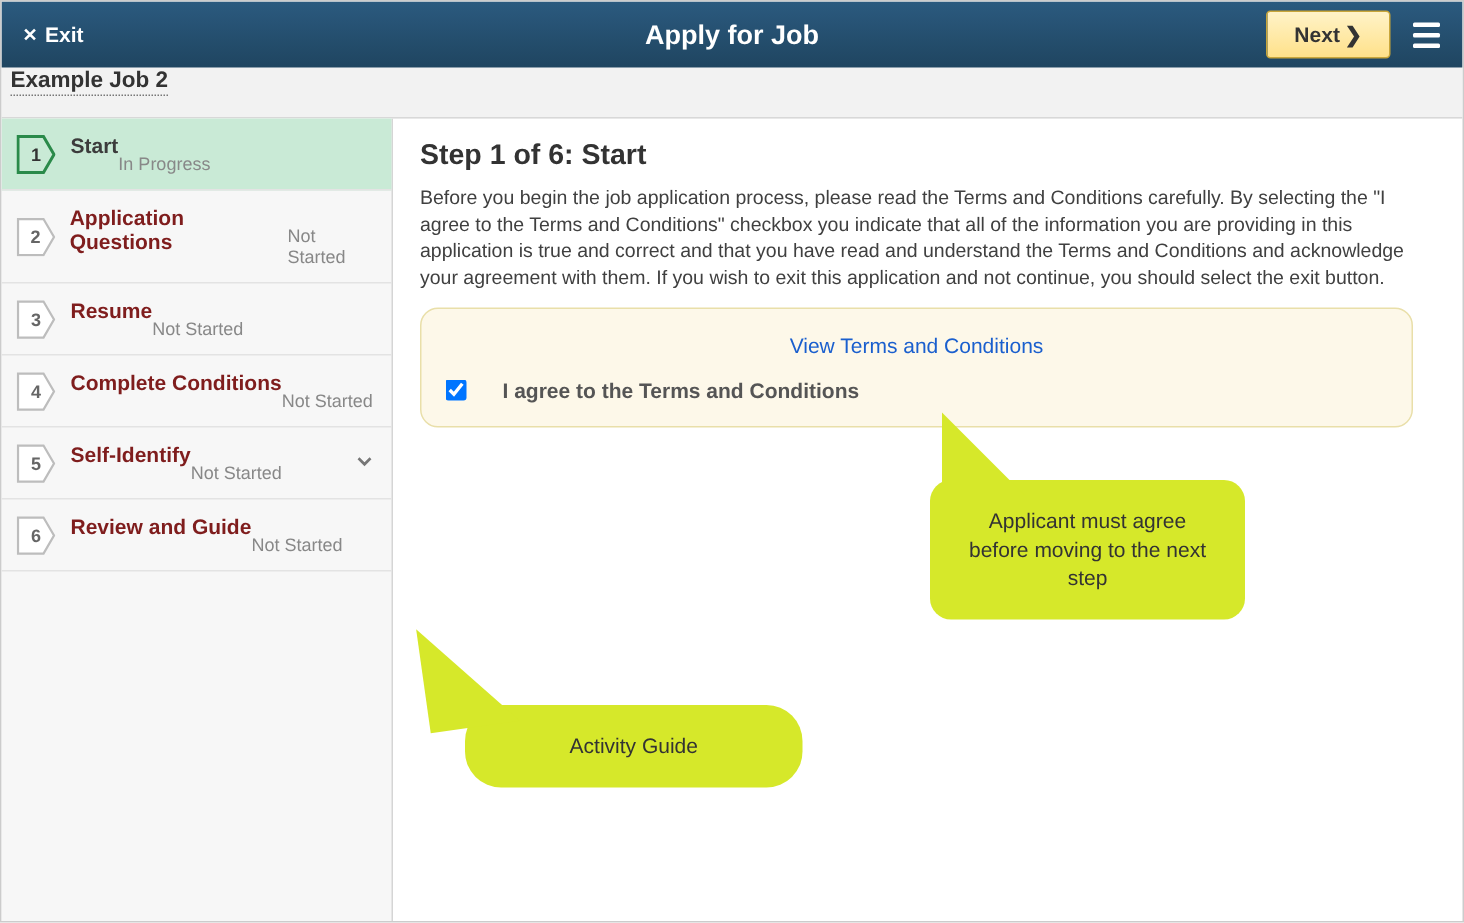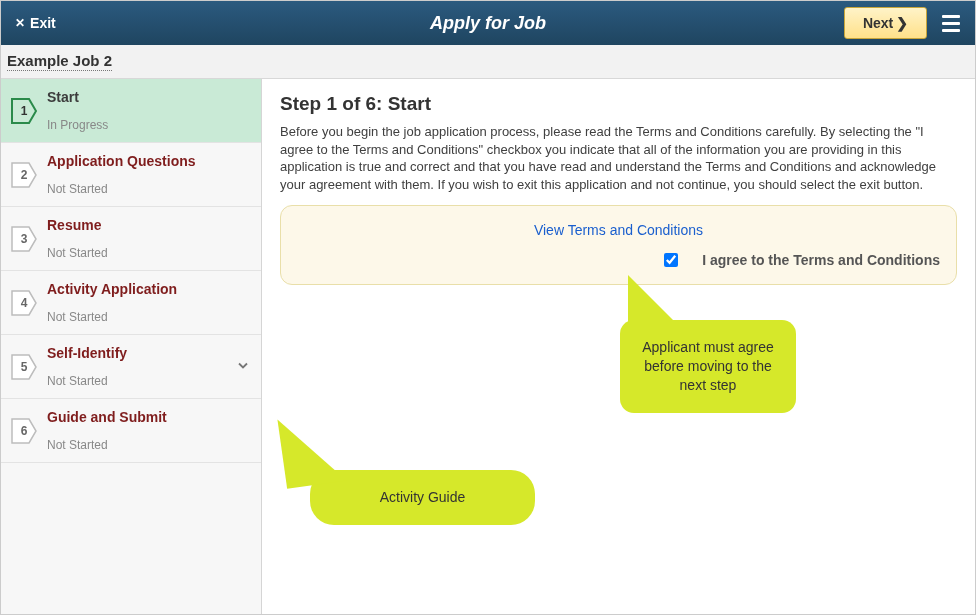--- a/index.html
+++ b/index.html
@@ -2,55 +2,55 @@
 <html><head>
   <meta charset="utf-8">
   <style>
     * { box-sizing: border-box; margin: 0; padding: 0; }
     body { font-family: Arial, Helvetica, sans-serif; font-size: 13px; color: #333; background: #fff; width: 976px; height: 615px; overflow: hidden; border: 1px solid #ccc; }
 
     
     .header { height: 44px; background: linear-gradient(#2b5a7f, #1f4560); display: flex; align-items: center; position: relative; padding: 0 6px; }
     .exit-btn { color: #fff; font-weight: bold; font-size: 14px; padding: 6px 8px; cursor: pointer; display: flex; align-items: center; gap: 5px; }
     .exit-btn .x { font-size: 12px; }
-    .title { position: absolute; left: 0; right: 0; text-align: center; color: #fff; font-weight: bold; font-size: 18px; pointer-events: none; font-style: italic; }
+    .title { position: absolute; left: 0; right: 0; text-align: center; color: #fff; font-weight: bold; font-size: 18px; pointer-events: none; }
     .header-right { margin-left: auto; display: flex; align-items: center; gap: 6px; z-index: 2; }
     .next-btn { background: linear-gradient(#fff3c8, #ffe18a); border: 1px solid #c9a63a; border-radius: 3px; padding: 7px 18px; font-weight: bold; font-size: 14px; color: #333; cursor: pointer; display: flex; align-items: flex-end; gap: 3px; }
     .menu-btn { width: 36px; height: 36px; display: flex; flex-direction: column; justify-content: center; align-items: center; gap: 4px; cursor: pointer; }
     .menu-btn span { display: block; width: 18px; height: 3px; background: #fff; border-radius: 1px; }
 
     
-    .subhead { height: 34px; background: #f2f2f2; border-bottom: 1px solid #d8d8d8; display: flex; align-items: center; padding: 0 6px; }
+    .subhead { height: 34px; background: #f2f2f2; border-bottom: 1px solid #d8d8d8; display: flex; align-items: flex-start; padding: 0 6px; }
     .subhead .jobname { font-weight: bold; font-size: 15px; color: #333; border-bottom: 1px dotted #777; padding-bottom: 1px; }
 
     
     .body { display: flex; height: calc(615px - 44px - 34px - 2px); }
     .sidebar { width: 261px; background: #f7f7f7; border-right: 1px solid #d5d5d5; }
     .step { display: flex; align-items: center; gap: 10px; padding: 10px 10px; border-bottom: 1px solid #e3e3e3; cursor: pointer; position: relative; }
     .step.active { background: #c9ead6; }
     .badge { width: 26px; height: 26px; display: flex; align-items: center; justify-content: center; font-size: 12px; font-weight: bold; position: relative; }
     .badge svg { position: absolute; top:0; left:0; }
-    .step .labels { display: flex; flex-direction: column; }
+    .step .labels { display: flex; }
     .step .name { font-weight: bold; font-size: 14px; color: #7f1d1d; }
     .step.active .name { color: #3c3c3c; }
     .step .status { font-size: 12px; color: #888; margin-top: 13px; }
     .step .chev { position: absolute; right: 12px; top: 50%; transform: translateY(-50%); color: #777; }
 
     
-    .content { flex: 1; padding: 14px 18px 18px 18px; position: relative; }
+    .content { flex: 1; padding: 14px 33px 18px 18px; position: relative; }
     .content h2 { font-size: 19px; font-weight: bold; margin-bottom: 8px; }
     .content p { font-size: 13px; line-height: 1.35; color: #404040; margin-bottom: 12px; }
     .terms-box { background: #fdf8e9; border: 1px solid #e9dfa9; border-radius: 12px; padding: 16px; text-align: center; }
     .terms-link { color: #1a5fce; font-size: 14px; cursor: pointer; display: inline-block; margin-bottom: 14px; }
-    .agree-row { display: flex; align-items: center; justify-content: flex-end; gap: 24px; font-weight: bold; color: #555; font-size: 14px; }
+    .agree-row { display: flex; align-items: center; justify-content: flex-start; gap: 24px; font-weight: bold; color: #555; font-size: 14px; }
     .agree-row input { width: 14px; height: 14px; }
 
     
     .callout { position: absolute; background: #d6e82a; border-radius: 14px; padding: 18px 20px; font-size: 14px; color: #333; text-align: center; line-height: 1.35; }
-    .callout.c1 { width: 176px; top: 320px; left: 620px; }
+    .callout.c1 { width: 210px; top: 320px; left: 620px; }
     .callout .tail1 { position: absolute; top: -45px; left: 8px; width: 0; height: 0; border-left: 0px solid transparent; border-right: 55px solid transparent; border-bottom: 55px solid #d6e82a; }
     .callout.c2 { width: 225px; top: 470px; left: 310px; border-radius: 24px; }
     .callout .tail2 { position: absolute; top: -55px; left: -28px; width: 0; height: 0; border-left: 0 solid transparent; border-right: 60px solid transparent; border-bottom: 70px solid #d6e82a; transform: rotate(-8deg); }
   </style>
 </head>
 <body>
 
 <div class="header">
   <div class="exit-btn">
     <span class="x">✕</span>
@@ -118,21 +118,21 @@
     </div>
 
     <div class="step">
       <div class="badge">
         <svg width="26" height="26" viewBox="0 0 26 26">
             <polygon points="1,1 18,1 25,13 18,25 1,25" fill="#fff" stroke="#bdbdbd" stroke-width="1.5"></polygon>
           </svg>
         <span style="position:relative;z-index:1;color:#666;">4</span>
       </div>
       <div class="labels">
-        <span class="name">Activity Application</span>
+        <span class="name">Complete Conditions</span>
         <span class="status">Not Started</span>
       </div>
     </div>
 
     <div class="step">
       <div class="badge">
         <svg width="26" height="26" viewBox="0 0 26 26">
             <polygon points="1,1 18,1 25,13 18,25 1,25" fill="#fff" stroke="#bdbdbd" stroke-width="1.5"></polygon>
           </svg>
         <span style="position:relative;z-index:1;color:#666;">5</span>
@@ -149,21 +149,21 @@
     </div>
 
     <div class="step">
       <div class="badge">
         <svg width="26" height="26" viewBox="0 0 26 26">
             <polygon points="1,1 18,1 25,13 18,25 1,25" fill="#fff" stroke="#bdbdbd" stroke-width="1.5"></polygon>
           </svg>
         <span style="position:relative;z-index:1;color:#666;">6</span>
       </div>
       <div class="labels">
-        <span class="name">Guide and Submit</span>
+        <span class="name">Review and Guide</span>
         <span class="status">Not Started</span>
       </div>
     </div>
   </div>
 
   <div class="content">
     <h2>Step 1 of 6: Start</h2>
     <p>Before you begin the job application process, please read the Terms and Conditions carefully. By selecting the "I agree to the Terms and Conditions" checkbox you indicate that all of the information you are providing in this application is true and correct and that you have read and understand the Terms and Conditions and acknowledge your agreement with them. If you wish to exit this application and not continue, you should select the exit button.</p>
 
     <div class="terms-box">

